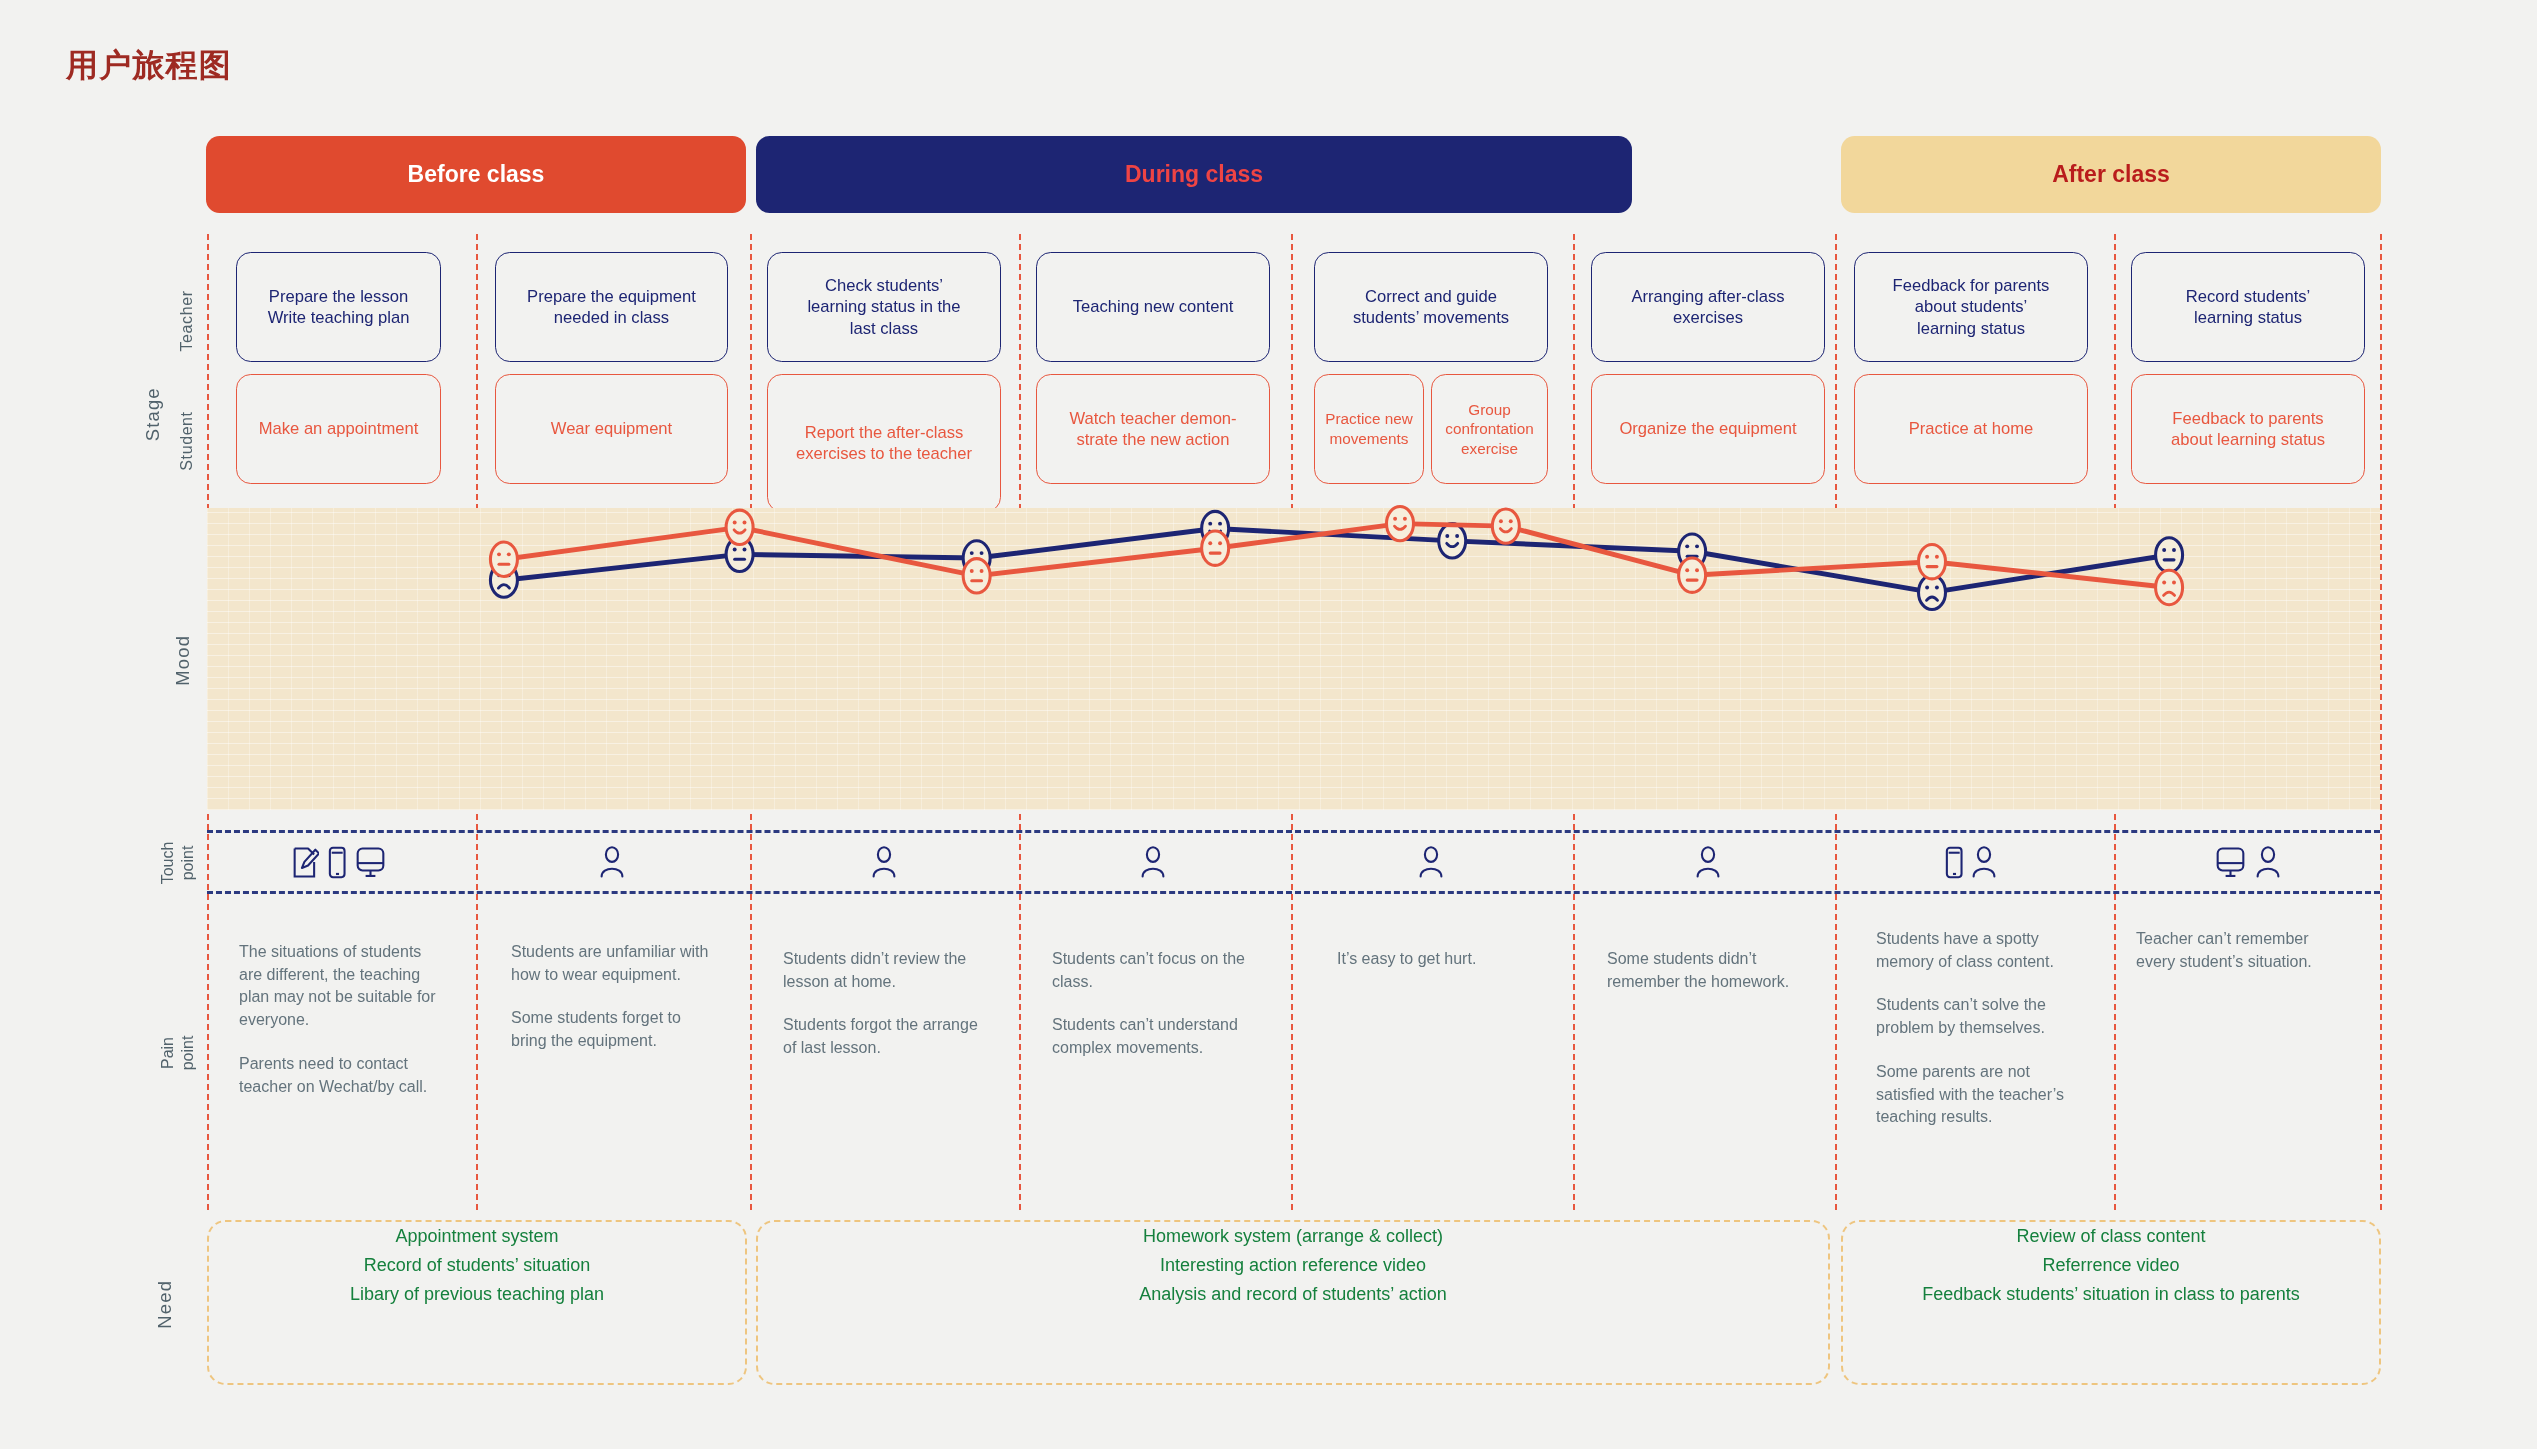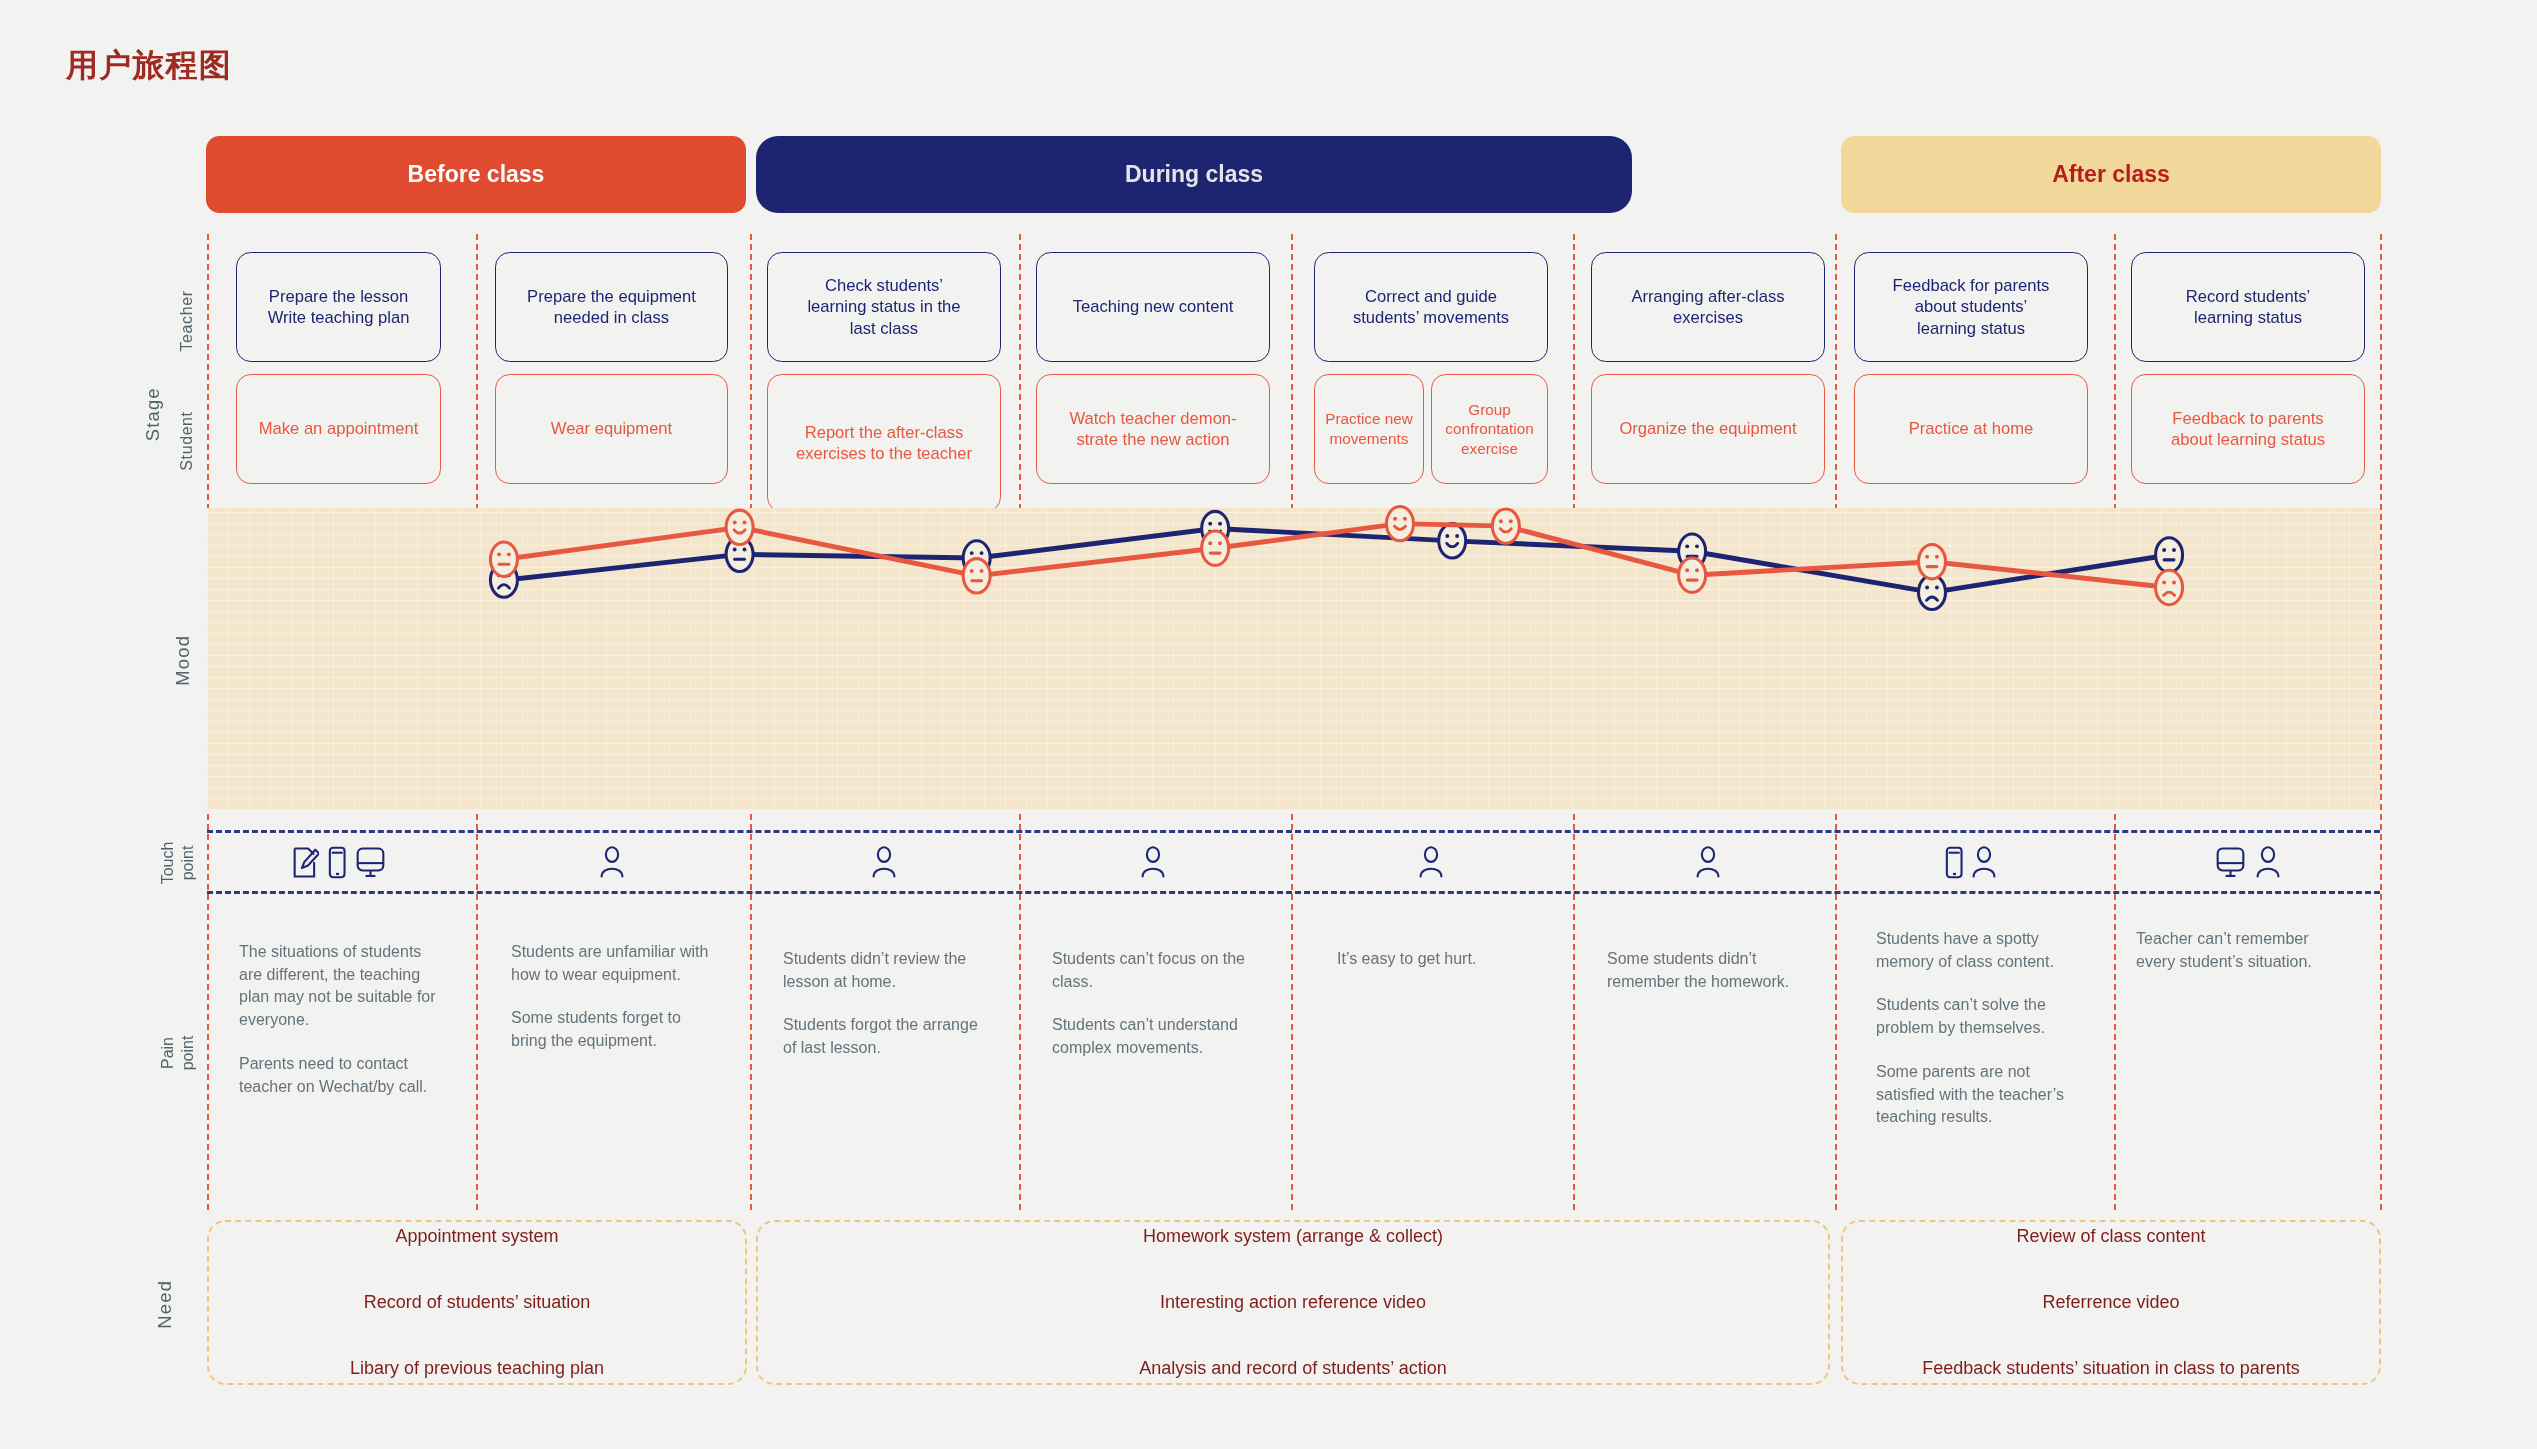--- a/index.html
+++ b/index.html
@@ -20,21 +20,21 @@
 
   
   .phase-bar { position: absolute; top: 136px; height: 77px; }
   .phase-pill {
     position: absolute; top: 0; height: 77px;
     border-radius: 13.5px;
     display: flex; align-items: center; justify-content: center;
     font-size: 23px; font-weight: bold;
   }
   .phase-before { left: 206px; width: 540px; background: #e04a2f; color: #ffffff; }
-  .phase-during { left: 756px; width: 876px; background: #1d2573; color: #e5e5e5; border-radius: 22px; }
+  .phase-during { left: 756px; width: 876px; background: #1d2573; color: #ef4444; }
   .phase-after  { left: 1841px; width: 540px; background: #f2d79b; color: #b91c1c; }
 
   
   .vsep {
     position: absolute; width: 0; top: 234px; height: 976px;
     border-left: 2.5px dashed #e8573f;
   }
 
   
   .rowlabel {
@@ -89,22 +89,22 @@
     font-size: 16px; line-height: 1.42;
   }
   .painblock p { margin-bottom: 21px; }
   .painblock p:last-child { margin-bottom: 0; }
 
   
   .needbox {
     position: absolute; top: 1220px; height: 165px;
     border: 2.5px dashed #eec57f; border-radius: 18.4px;
     display: flex; flex-direction: column;
-    align-items: center; justify-content: space-between;
-    color: #7f1d1d; font-size: 18px; line-height: 1.62;
+    align-items: center; justify-content: flex-start;
+    color: #15803d; font-size: 18px; line-height: 1.62;
   }
 </style>
 </head>
 <body>
 
 <div id="root">
 
   <div class="page-title">用户旅程图</div>
 
   <div class="phase-bar">

